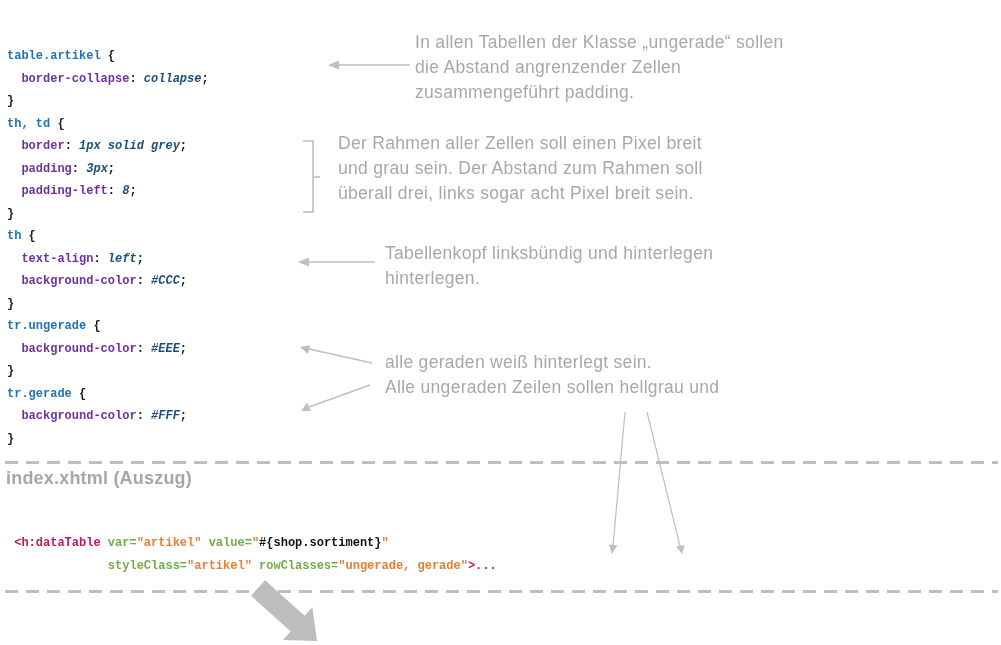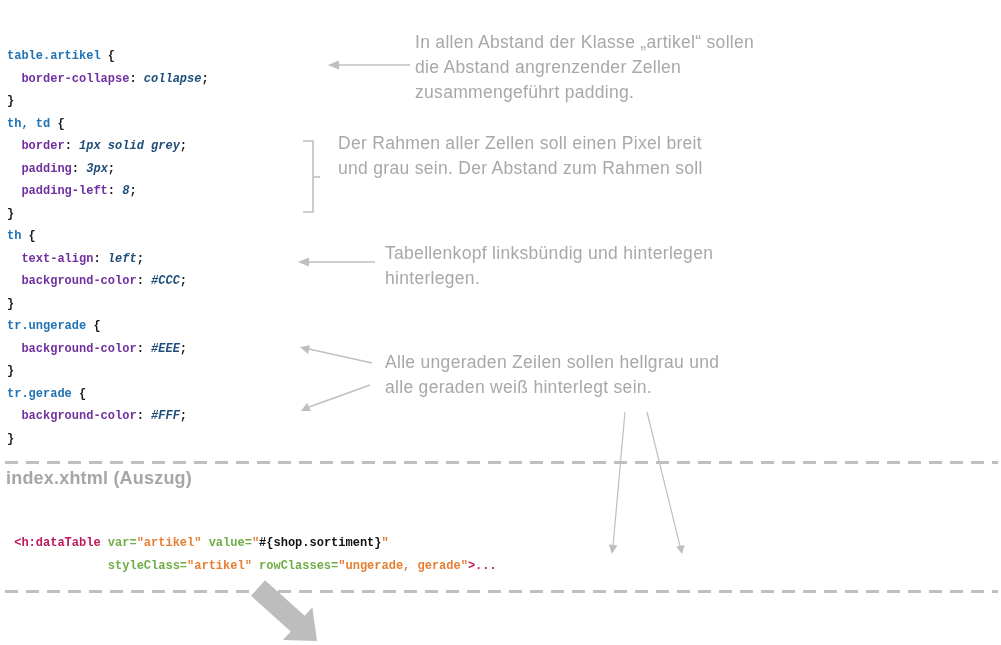--- a/index.html
+++ b/index.html
@@ -64,38 +64,39 @@
 </style>
 </head>
 <body>
 
 <div class="slide">
 
 
   <div class="code css-code"><div><span class="tk-sel">table.artikel</span><span class="tk-pun"> {</span></div><div><span class="tk-pun">  </span><span class="tk-prop">border-collapse</span><span class="tk-pun">: </span><span class="tk-val">collapse</span><span class="tk-pun">;</span></div><div><span class="tk-pun">}</span></div><div><span class="tk-sel">th, td</span><span class="tk-pun"> {</span></div><div><span class="tk-pun">  </span><span class="tk-prop">border</span><span class="tk-pun">: </span><span class="tk-val">1px solid grey</span><span class="tk-pun">;</span></div><div><span class="tk-pun">  </span><span class="tk-prop">padding</span><span class="tk-pun">: </span><span class="tk-val">3px</span><span class="tk-pun">;</span></div><div><span class="tk-pun">  </span><span class="tk-prop">padding-left</span><span class="tk-pun">: </span><span class="tk-val">8</span><span class="tk-pun">;</span></div><div><span class="tk-pun">}</span></div><div><span class="tk-sel">th</span><span class="tk-pun"> {</span></div><div><span class="tk-pun">  </span><span class="tk-prop">text-align</span><span class="tk-pun">: </span><span class="tk-val">left</span><span class="tk-pun">;</span></div><div><span class="tk-pun">  </span><span class="tk-prop">background-color</span><span class="tk-pun">: </span><span class="tk-val">#CCC</span><span class="tk-pun">;</span></div><div><span class="tk-pun">}</span></div><div><span class="tk-sel">tr.ungerade</span><span class="tk-pun"> {</span></div><div><span class="tk-pun">  </span><span class="tk-prop">background-color</span><span class="tk-pun">: </span><span class="tk-val">#EEE</span><span class="tk-pun">;</span></div><div><span class="tk-pun">}</span></div><div><span class="tk-sel">tr.gerade</span><span class="tk-pun"> {</span></div><div><span class="tk-pun">  </span><span class="tk-prop">background-color</span><span class="tk-pun">: </span><span class="tk-val">#FFF</span><span class="tk-pun">;</span></div><div><span class="tk-pun">}</span></div></div>
 
   <div class="annotation a1">
-    <div>In allen Abstand der Klasse „artikel“ sollen</div>
+    <div>In allen Tabellen der Klasse „ungerade“ sollen</div>
     <div>die Abstand angrenzender Zellen</div>
     <div>zusammengeführt padding.</div>
   </div>
 
   <div class="annotation a2">
     <div>Der Rahmen aller Zellen soll einen Pixel breit</div>
     <div>und grau sein. Der Abstand zum Rahmen soll</div>
+    <div>überall drei, links sogar acht Pixel breit sein.</div>
   </div>
 
   <div class="annotation a3">
     <div>Tabellenkopf linksbündig und hinterlegen</div>
     <div>hinterlegen.</div>
   </div>
 
   <div class="annotation a4">
+    <div>alle geraden weiß hinterlegt sein.</div>
     <div>Alle ungeraden Zeilen sollen hellgrau und</div>
-    <div>alle geraden weiß hinterlegt sein.</div>
   </div>
 
   <div class="dashed d1"></div>
 
   <div class="file-header xhtml-header">index.xhtml (Auszug)</div>
 
   <div class="code xhtml-code"><div><span class="tk-pun"> </span><span class="tk-tag">&lt;h:dataTable</span><span class="tk-pun"> </span><span class="tk-attr">var=</span><span class="tk-str">"artikel"</span><span class="tk-pun"> </span><span class="tk-attr">value=</span><span class="tk-str">"</span><span class="tk-el">#{shop.sortiment}</span><span class="tk-str">"</span></div><div><span class="tk-pun">              </span><span class="tk-attr">styleClass=</span><span class="tk-str">"artikel"</span><span class="tk-pun"> </span><span class="tk-attr">rowClasses=</span><span class="tk-str">"ungerade, gerade"</span><span class="tk-tag">&gt;...</span></div></div>
 
   <div class="dashed d2"></div>
 

